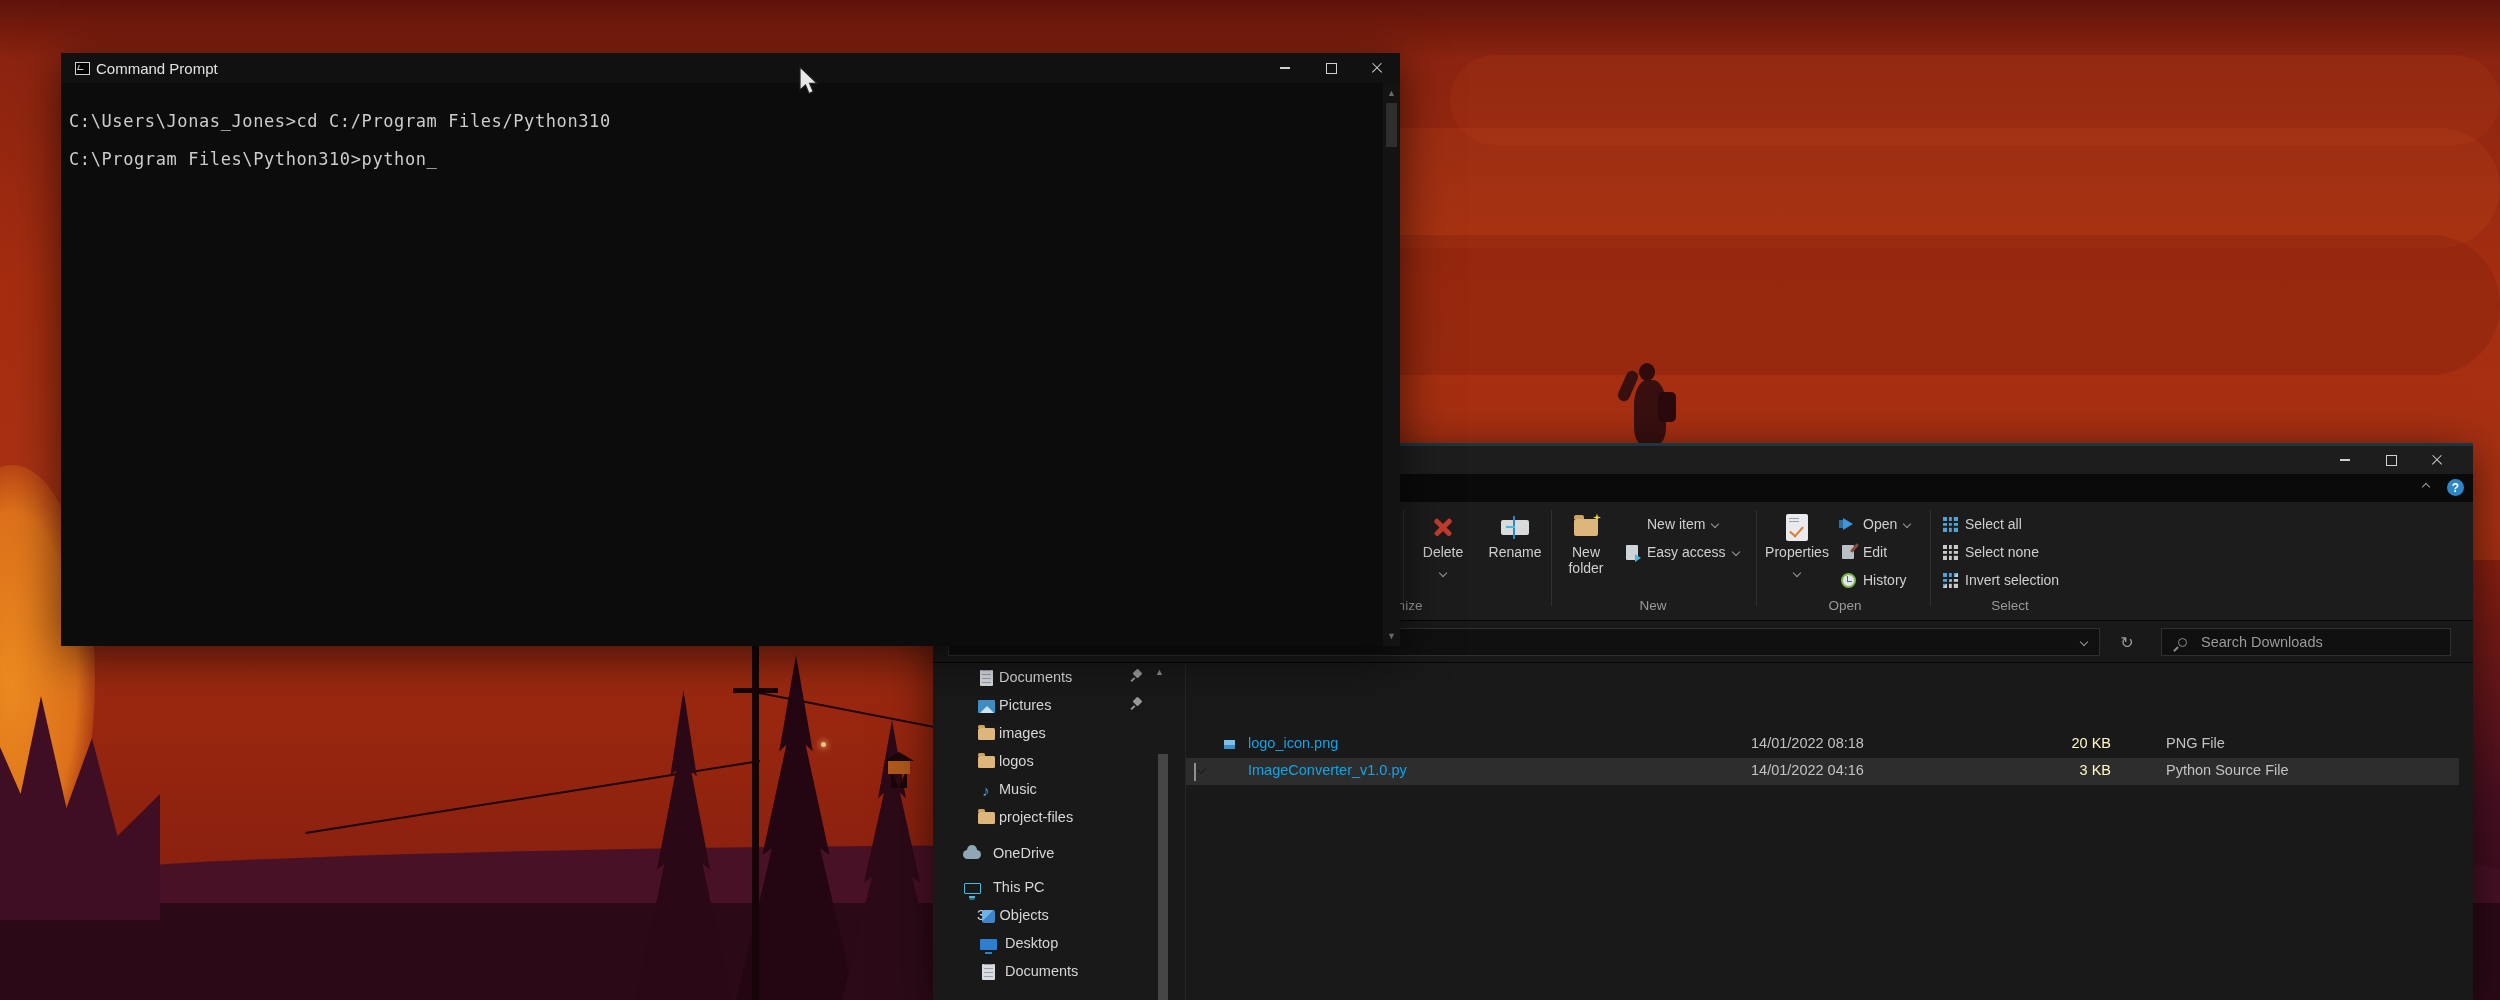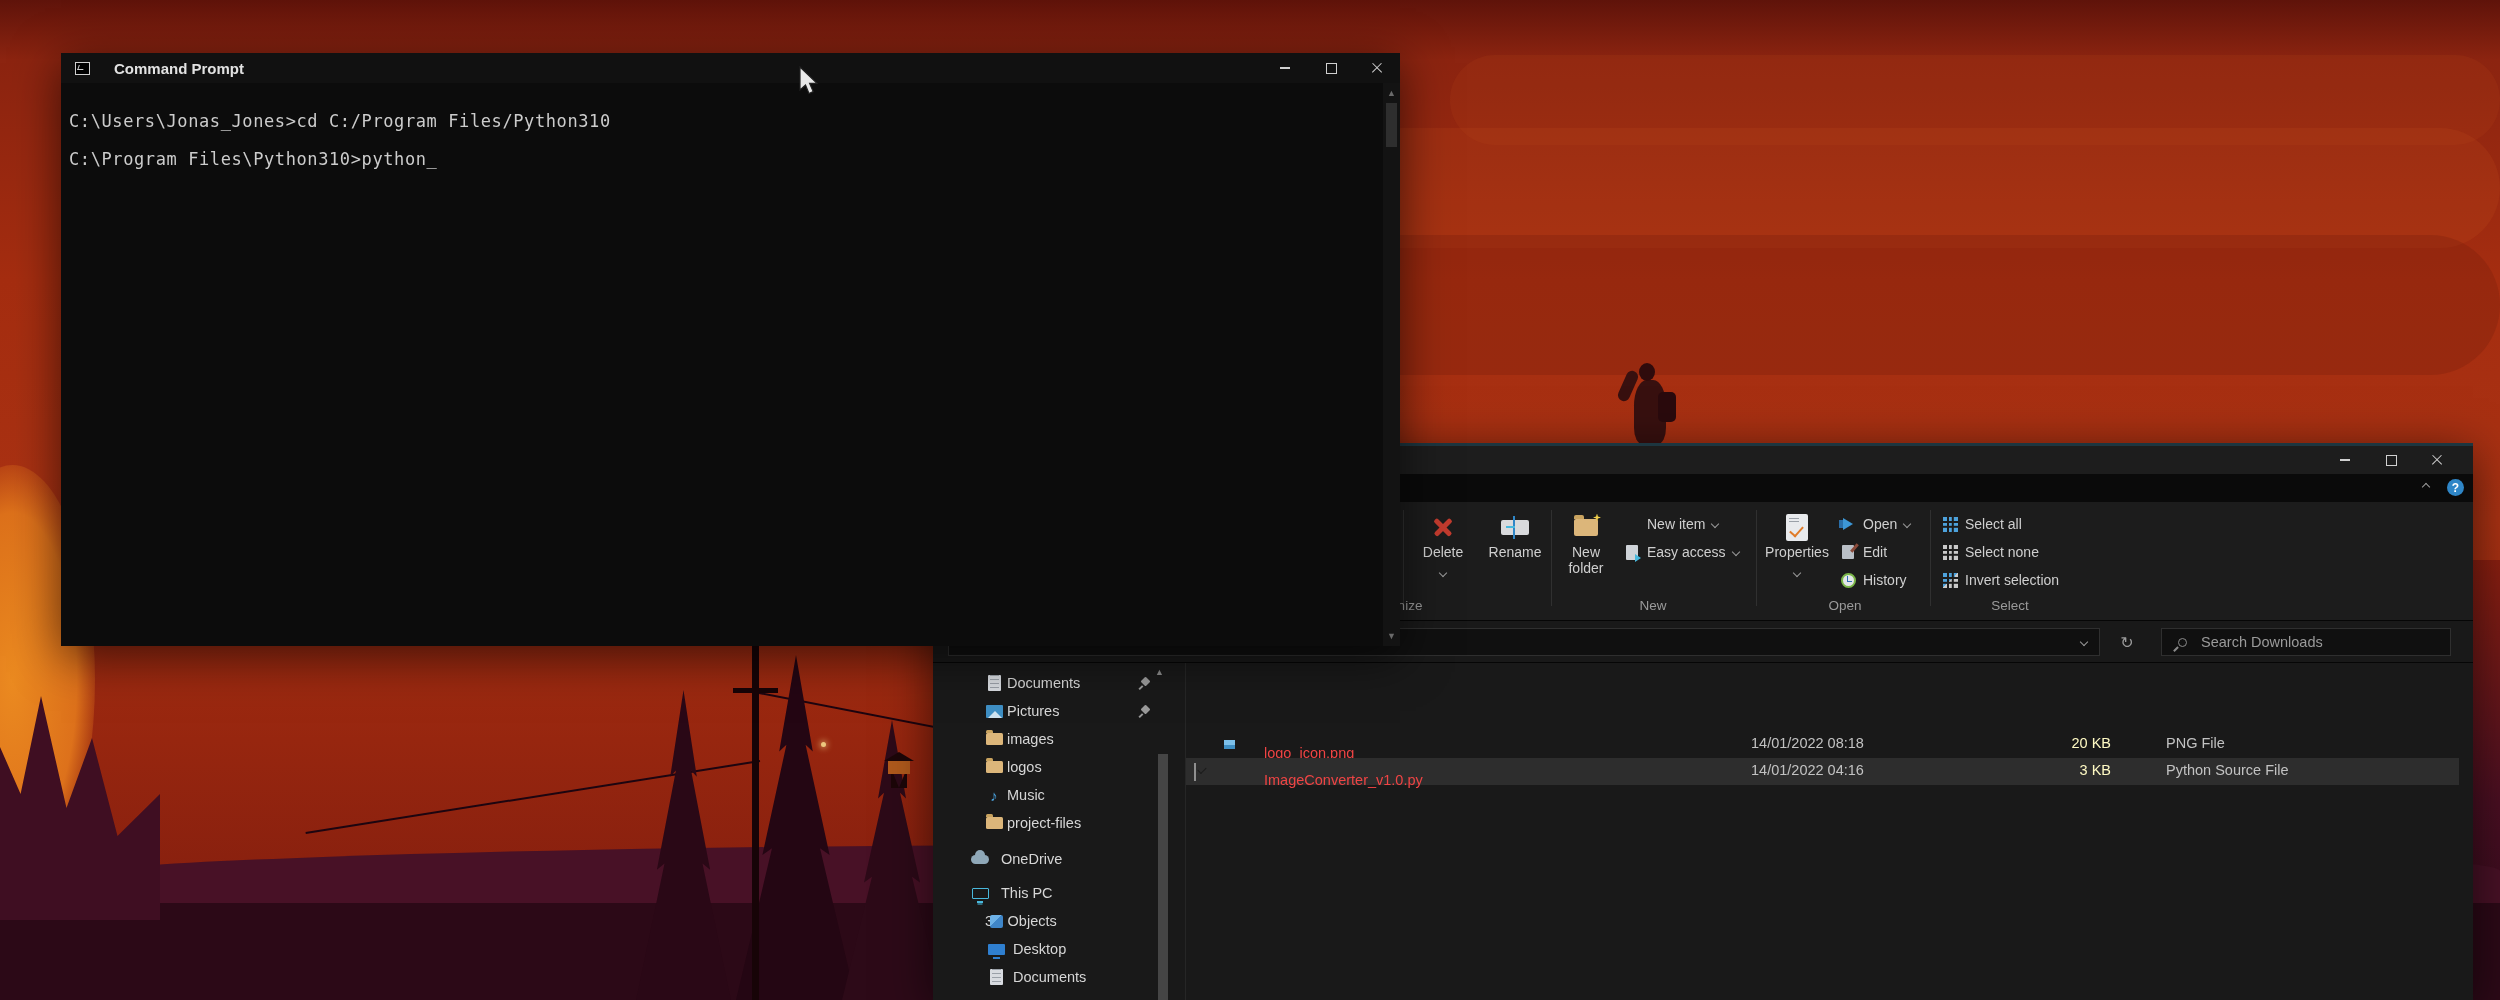--- a/index.html
+++ b/index.html
@@ -48,21 +48,21 @@
   .g-x i:last-child { transform:translate(-50%,-50%) rotate(-45deg); }
   .chev { display:inline-block; width:6px; height:6px; border-right:1.6px solid #9a9a9a; border-bottom:1.6px solid #9a9a9a; }
   .chev-d { transform:rotate(45deg); }
   .chev-u { transform:rotate(-135deg); }
 
   
   .cmd { position:absolute; left:61px; top:53px; width:1339px; height:593px; background:#0c0c0c; box-shadow:0 10px 45px rgba(0,0,0,.6); z-index:20; }
   .cmd-title { position:absolute; left:0; top:0; right:0; height:30px; background:#111; display:flex; align-items:center; }
   .cmd-ico { width:15px; height:13px; border:1px solid #cfcfcf; margin-left:14px; position:relative; background:#000; }
   .cmd-ico::before { content:""; position:absolute; left:2px; top:2px; width:5px; height:4px; border-left:1.4px solid #cfcfcf; border-bottom:1.4px solid #cfcfcf; transform:skewX(-18deg); }
-  .cmd-title .t { color:#e2e2e2; font-size:15px; margin-left:24px;font-weight:bold; }
+  .cmd-title .t { color:#e2e2e2; font-size:15px; margin-left:6px; }
   .cmd-controls { margin-left:auto; height:100%; display:flex; }
   .cmd-body { position:absolute; left:0; top:30px; right:17px; bottom:0; overflow:hidden;
               font-family:"DejaVu Sans Mono", monospace; font-size:17px; letter-spacing:.6px; line-height:19px; color:#cccccc; padding:10px 0 0 8px; }
   .cmd-line { height:19px; white-space:pre; }
   .cmd-scroll { position:absolute; right:0; top:30px; width:17px; bottom:0; background:#131313; color:#6a6a6a; }
   .cmd-scroll .sa { position:absolute; left:0; width:17px; height:16px; font-size:9px; display:flex; align-items:center; justify-content:center; }
   .cmd-scroll .sa.up { top:2px; } .cmd-scroll .sa.dn { bottom:2px; }
   .cmd-scroll .thumb { position:absolute; left:3px; top:20px; width:11px; height:44px; background:#2e2e2e; }
 
   
@@ -89,21 +89,21 @@
   .addr-refresh { position:absolute; left:1178px; top:7px; width:32px; height:28px; color:#9a9a9a; font-size:16px; display:flex; align-items:center; justify-content:center; }
   .searchbox { position:absolute; left:1228px; top:7px; width:290px; height:28px; background:#101010; border:1px solid #2f2f2f; display:flex; align-items:center; }
   .mag { width:9px; height:9px; border:1.6px solid #8a8a8a; border-radius:50%; margin-left:16px; position:relative; }
   .mag::after { content:""; position:absolute; left:-4px; top:7px; width:1.8px; height:6px; background:#8a8a8a; transform:rotate(45deg); }
   .searchbox input { background:transparent; border:none; outline:none; color:#bdbdbd; font-size:14.5px; margin-left:14px; width:220px; font-family:"Liberation Sans",sans-serif; }
   .searchbox input::placeholder { color:#9a9a9a; }
   .ex-main { position:absolute; left:0; top:219px; right:0; bottom:0; border-top:1px solid #060606; }
 
   
   .sidebar { position:absolute; left:0; top:0; width:252px; bottom:0; }
-  .sb-item { position:absolute; left:8px; width:100%; height:28px; display:flex; align-items:center; font-size:14.5px; color:#d6d6d6; }
+  .sb-item { position:absolute; left:0; width:100%; height:28px; display:flex; font-size:14.5px; color:#d6d6d6; }
   .sb-item .ic { position:absolute; display:flex; align-items:center; justify-content:center; width:20px; height:18px; }
   .pin { position:absolute; left:197px; width:12px; height:12px; }
   .pin::before { content:""; position:absolute; left:4px; top:1px; width:7px; height:7px; background:#9a9a9a; transform:rotate(45deg); border-radius:1px; }
   .pin::after { content:""; position:absolute; left:2px; top:8px; width:1.6px; height:5px; background:#9a9a9a; transform:rotate(45deg); }
   .sb-scroll-up { position:absolute; left:222px; top:4px; font-size:9px; color:#8a8a8a; }
   .sb-thumb { position:absolute; left:225px; top:91px; width:10px; bottom:0; background:#454545; }
   .sb-divider { position:absolute; left:252px; top:0; bottom:0; width:1px; background:#262626; }
 
   
   .ic-doc { width:13px; height:16px; background:#d8dbe0; border-radius:1px;
@@ -157,21 +157,21 @@
   .cb { width:14px; height:14px; background:#d4d4d4; border:1px solid #8f8f8f; position:relative; }
   .cb.checked::after { content:""; position:absolute; left:2.5px; top:2.5px; width:7px; height:4px; border-left:1.8px solid #1b1b1b; border-bottom:1.8px solid #1b1b1b; transform:rotate(-45deg); }
   .fl-group { position:absolute; left:0; top:40px; height:24px; right:0; color:#cccccc; }
   .fl-group .chev { position:absolute; left:6px; top:8px; }
   .fl-group .gt { position:absolute; left:27px; top:2px; }
   .fl-group .rule { position:absolute; left:112px; right:16px; top:12px; height:1px; background:#2b2b2b; }
   .frow { position:absolute; left:0; right:14px; height:27px; }
   .frow.sel { background:#2d2d2d; }
   .frow .fcb { position:absolute; left:8px; top:6px; }
   .frow .fic { position:absolute; left:36px; top:5px; }
-  .frow .fname { position:absolute; left:62px; top:14px; color:#ef4444;margin-left:16px; }
+  .frow .fname { position:absolute; left:62px; top:4px; color:#0ea5e9; }
   .frow .fdate { position:absolute; left:565px; top:4px; color:#c2c2c2; }
   .frow .fsize { position:absolute; left:704px; top:4px; width:221px; text-align:right; color:#fef9c3; }
   .frow .ftype { position:absolute; left:980px; top:4px; color:#c2c2c2; }
   .ic-png { width:15px; height:17px; background:#e9ebee; border-radius:1px; position:relative; }
   .ic-png::after { content:""; position:absolute; left:2px; top:4px; width:11px; height:9px; background:linear-gradient(180deg,#7cc0ea 55%,#3f8fc4 55%); }
   .ic-py { width:15px; height:15px; border-radius:3px; background:linear-gradient(135deg,#3a76ad 50%,#f5c93f 50%); }
 
   
   .mouse { position:absolute; left:798px; top:66px; z-index:100; }
 </style>

